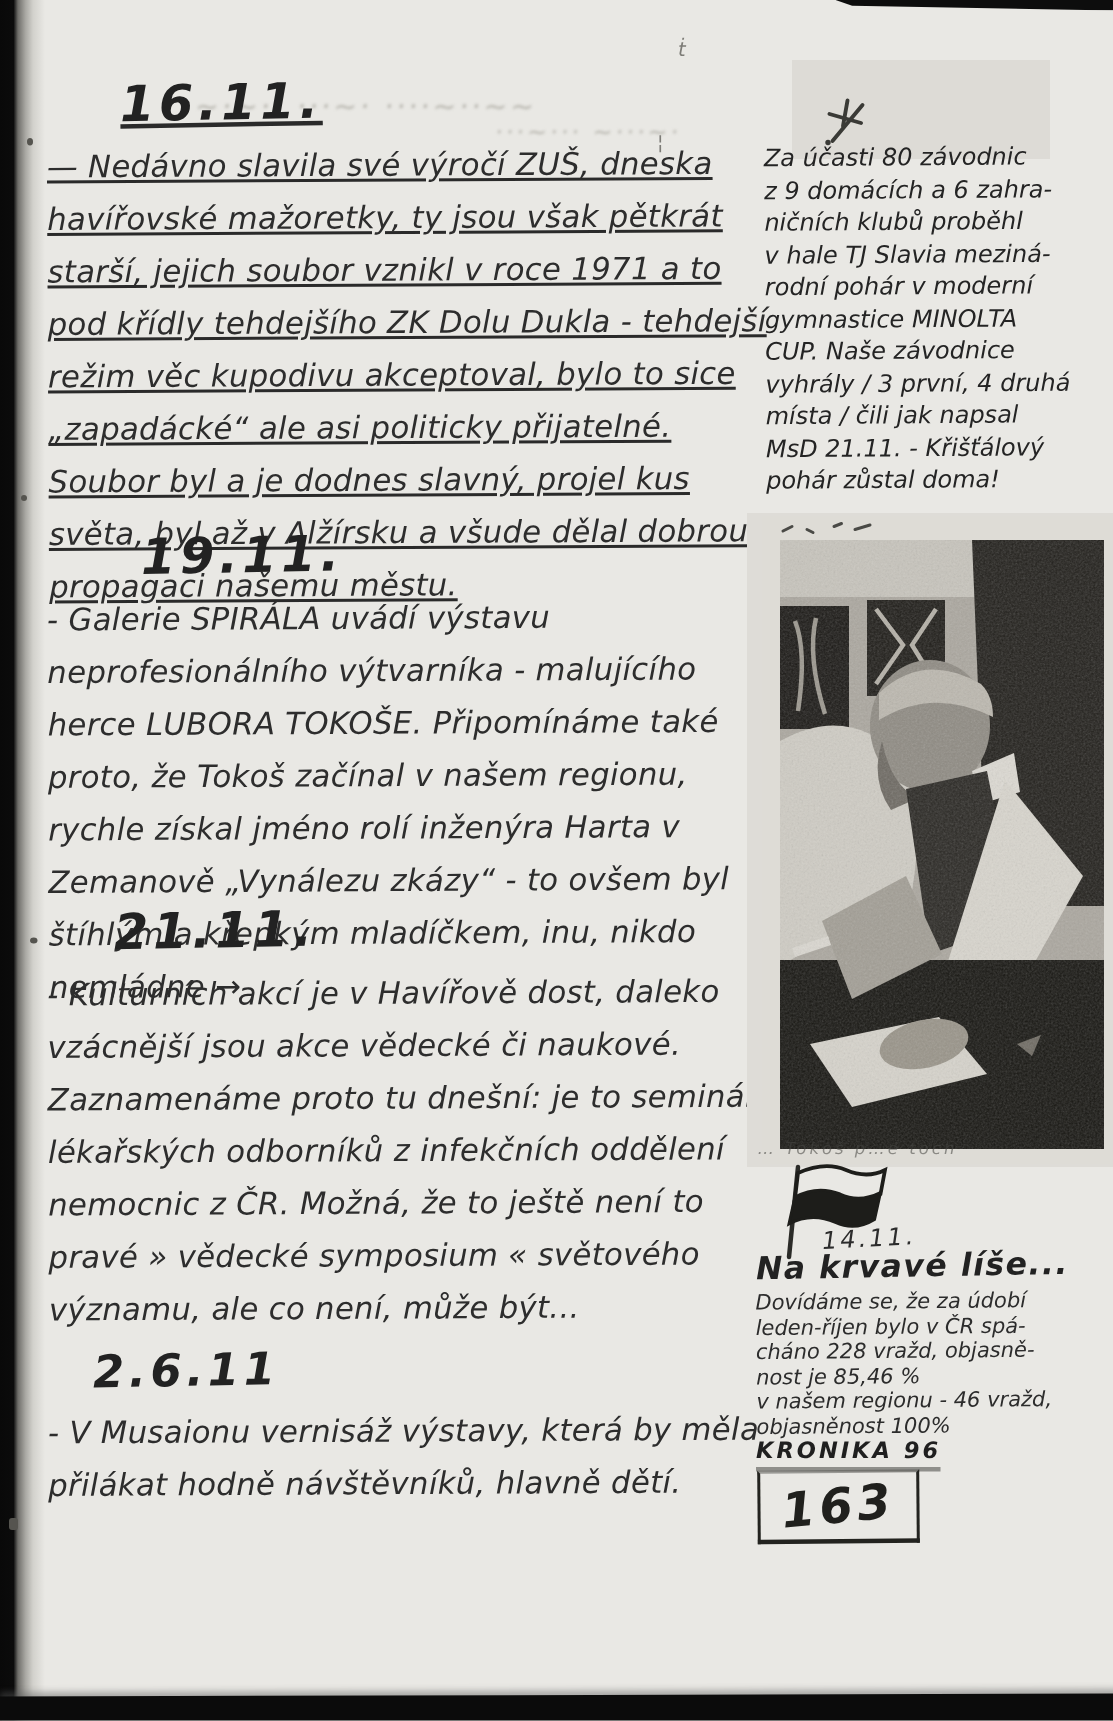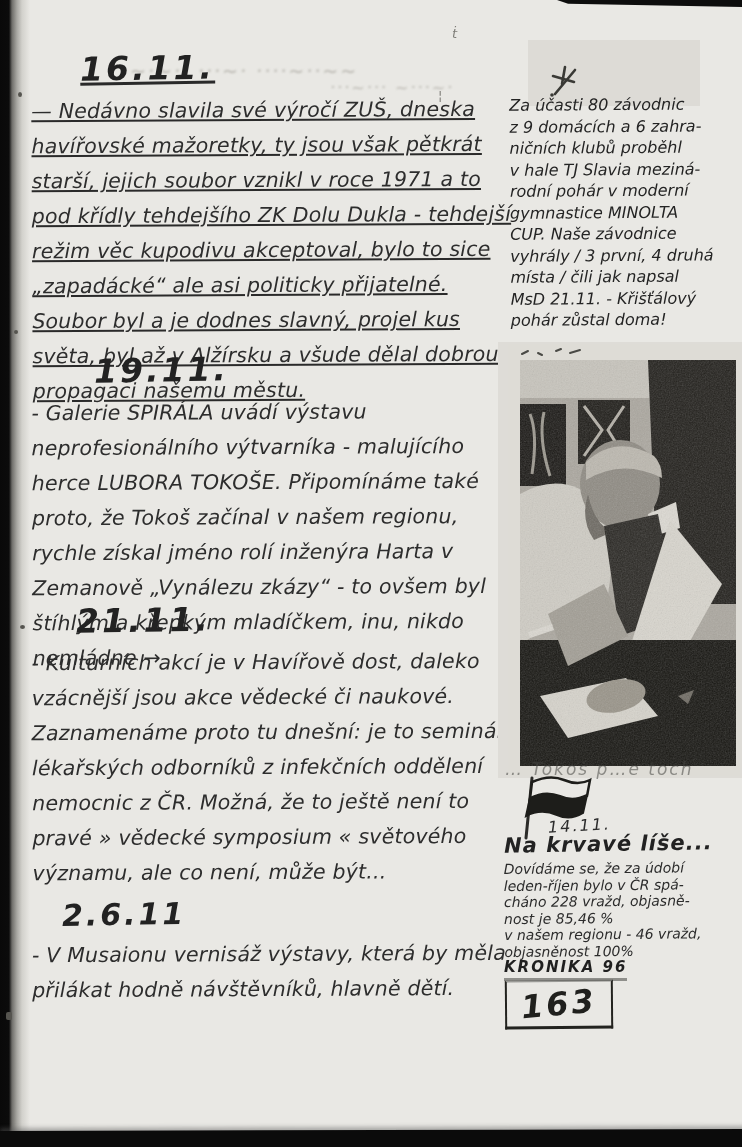--- a/index.html
+++ b/index.html
@@ -53,21 +53,21 @@
   .asterisk-mark{position:absolute;left:548px;top:62px;}
   .clipping-note{
     position:absolute;left:510px;top:94px;width:234px;
     font-size:16px;line-height:21.5px;font-style:italic;color:#242424;
     transform:rotate(-.4deg);
   }
   .photo-frame{position:absolute;left:498px;top:342px;width:244px;height:436px;background:#dedcd7;}
   .photo-frame svg{position:absolute;left:10px;top:2px;}
   .photo-caption{
     position:absolute;left:505px;top:759px;width:235px;
-    font-size:17px;font-style:italic;letter-spacing:2px;color:rgba(70,70,65,.55);
+    font-size:11px;font-style:italic;letter-spacing:2px;color:rgba(70,70,65,.55);
     white-space:nowrap;overflow:hidden;
   }
   .flag{position:absolute;left:512px;top:772px;}
   .flag-date{
     position:absolute;left:548px;top:816px;font-size:16px;font-style:italic;
     letter-spacing:2px;color:#2c2c2c;transform:rotate(-3deg);
   }
   .news-title{
     position:absolute;left:504px;top:832px;font-size:21px;font-weight:bold;
     font-style:italic;letter-spacing:1px;color:#222;transform:rotate(-1deg);

